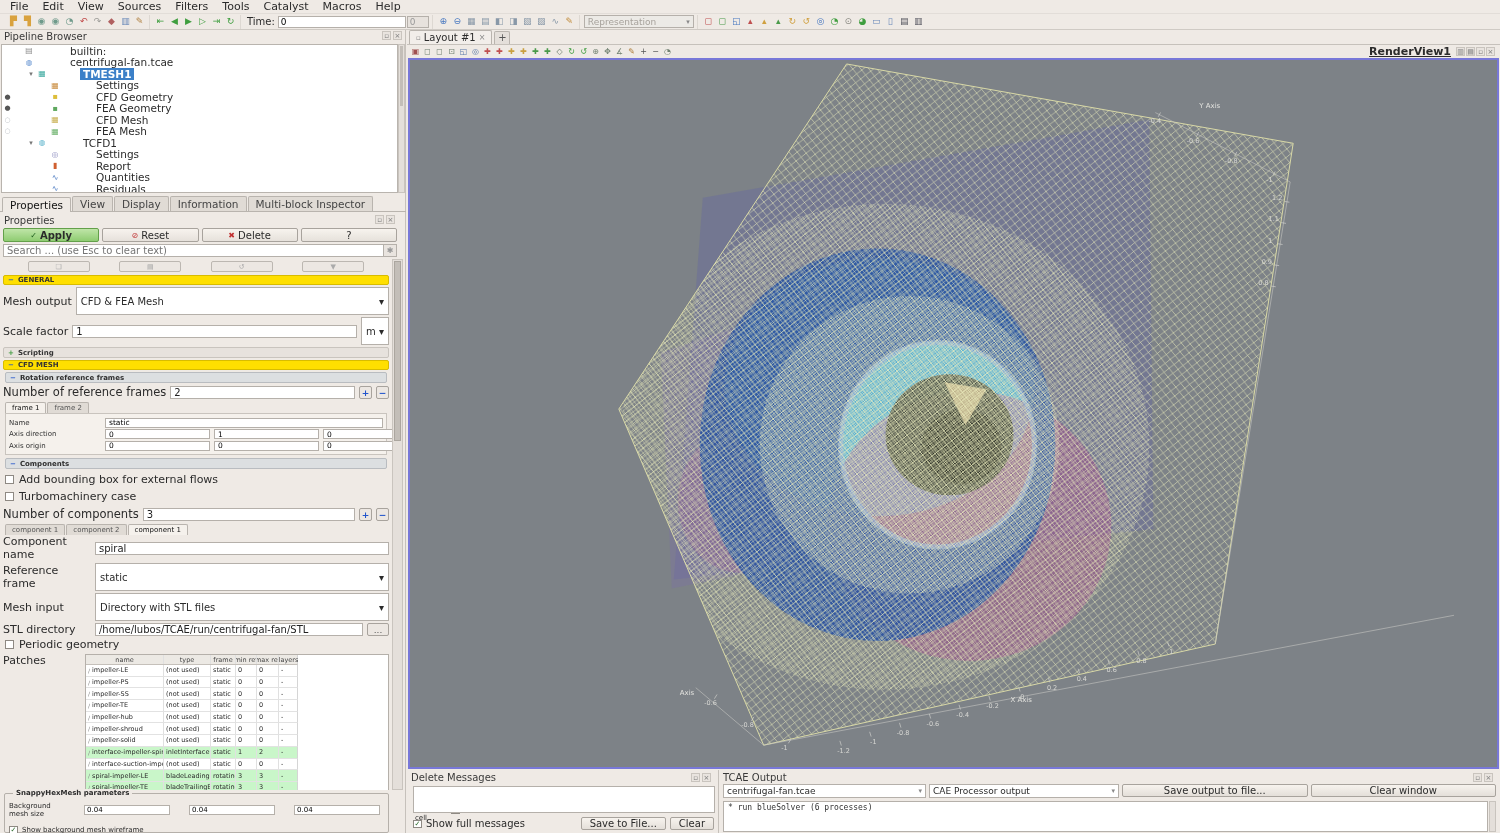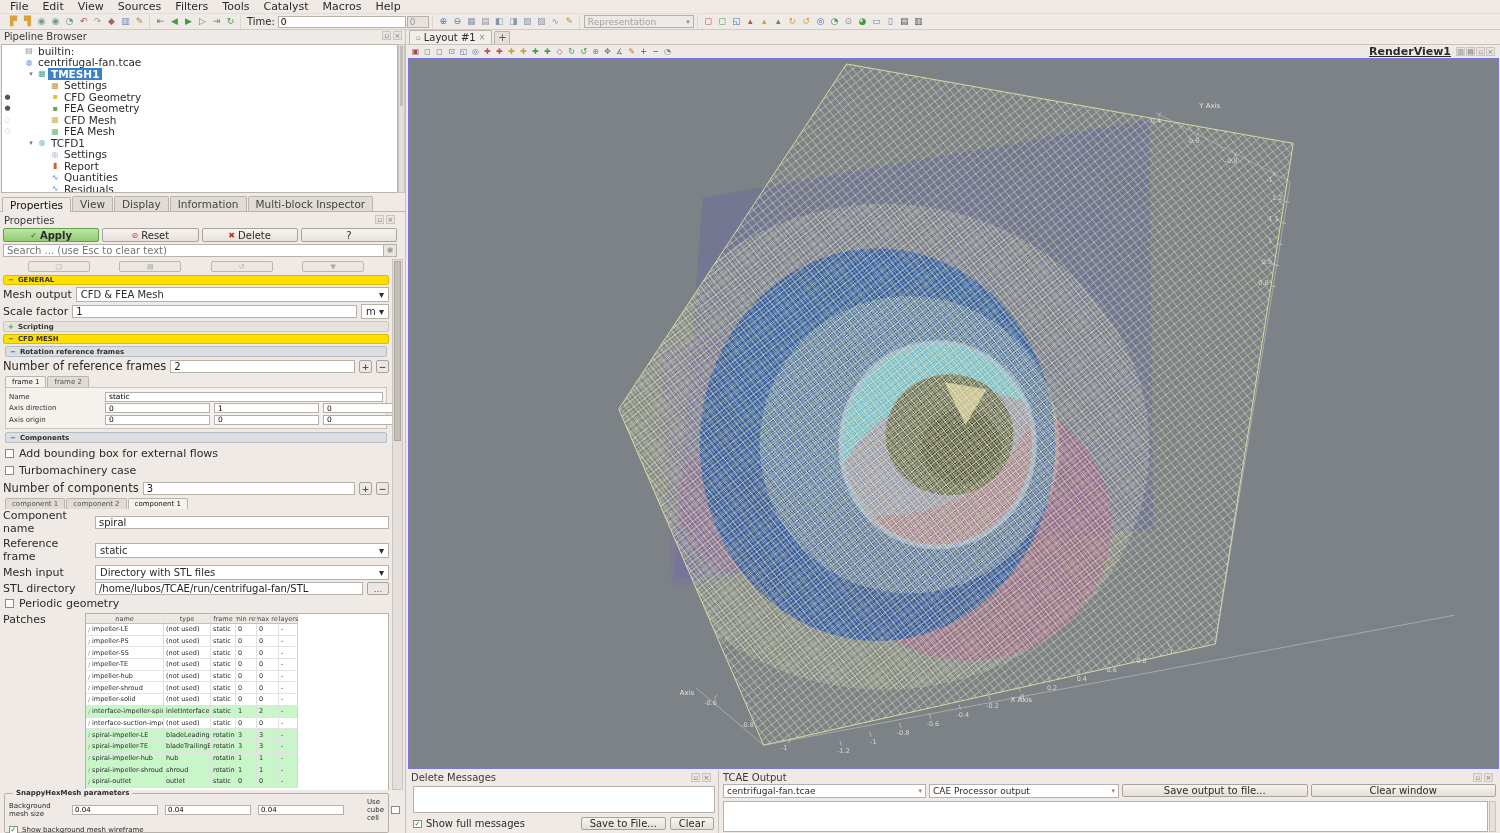--- a/index.html
+++ b/index.html
@@ -30,21 +30,21 @@
   .dock-btns { position:absolute; right:3px; top:1px; display:flex; gap:2px; }
   .dbtn { width:9px; height:9px; font-size:7px; line-height:9px; text-align:center; color:#777; border:1px solid #c9c4be; background:#e9e4df; cursor:pointer; }
   .ptreebox { position:absolute; left:1px; top:14px; width:397px; height:149px; background:#fff; border:1px solid #b9b4ae; overflow:hidden; }
   .pscroll-v { position:absolute; top:14px; left:398px; width:7px; height:149px; background:#e4dfda; border:1px solid #c9c4be; }
   .pscroll-v .thumb { margin:1px; height:60px; background:#c3beb8; }
   .trow { display:flex; align-items:center; height:11.5px; font-size:10.5px; white-space:nowrap; cursor:pointer; }
   .teye { width:11px; text-align:center; font-size:7px; color:#555; flex:0 0 11px; }
   .tind { flex:0 0 auto; }
   .texp { width:10px; font-size:7px; color:#777; text-align:center; flex:0 0 10px; }
   .tico { width:12px; text-align:center; font-size:8px; flex:0 0 12px; }
-  .tlab { padding:0 3px; }
+  .tlab { padding:0 3px;margin-left:32px; }
   .trow.sel .tlab { background:#3c80c8; color:#fff; font-weight:bold; }
 
   .tabbar { position:absolute; left:0; top:167px; width:406px; height:15px; display:flex; align-items:flex-end;
             border-bottom:1px solid #b9b4ae; padding-left:2px; gap:1px; }
   .tab { font-size:10.5px; padding:1px 7px; background:#e0dbd5; border:1px solid #b9b4ae; border-bottom:none;
          border-radius:2px 2px 0 0; cursor:pointer; color:#444; }
   .tab.active { background:#efeae5; position:relative; top:1px; color:#111; }
 
   .ptitle { position:absolute; left:0; top:184px; width:398px; }
   .btnrow { position:absolute; left:3px; top:198px; width:394px; display:flex; gap:3px; }
@@ -76,21 +76,21 @@
   .sechdr.gray { background:#dcdfe1; border:1px solid #b9bcc0; color:#2f2f2f; height:11px; margin-left:2px; margin-right:2px; }
   .sechdr.gray .sicon { color:#2255cc; }
 
   .frow { display:flex; align-items:center; margin:2px 0; gap:4px; }
   .frow .flab { font-size:11px; flex:0 0 auto; }
   .frow .fctl { flex:1; }
   .inp { width:100%; height:13px; border:1px solid #b5b0aa; background:#fff; font-size:10px; padding:0 3px;
          font-family:"DejaVu Sans",sans-serif; color:#222; }
   .inp.dim { color:#b0aba5; background:#f2eeea; }
   .ddl { display:flex; align-items:center; justify-content:space-between; background:#fff; border:1px solid #b5b0aa;
-         height:15px; font-size:10px; padding:0 4px; cursor:pointer; }
+         height:28px; font-size:10px; padding:0 4px; cursor:pointer; }
   .unit { width:28px; flex:0 0 28px; }
   .pm { width:13px; height:13px; flex:0 0 13px; border:1px solid #a8a39d; background:#ece7e2; color:#2255cc;
         font-size:9px; line-height:12px; text-align:center; font-weight:bold; border-radius:2px; cursor:pointer; }
   .minitabs { display:flex; gap:1px; margin:3px 0 0 2px; }
   .mtab { font-size:7px; padding:1px 6px; border:1px solid #b9b4ae; border-bottom:none; background:#e0dbd5;
           border-radius:2px 2px 0 0; color:#555; cursor:pointer; }
   .mtab.active { background:#f5f1ec; color:#111; }
   .subpanel { border:1px solid #c9c4be; background:#f5f1ec; padding:2px 3px; margin:0 2px 3px 2px; }
   .srow { display:flex; align-items:center; gap:4px; margin:1.5px 0; }
   .srow .slab { font-size:7px; width:92px; flex:0 0 92px; color:#333; }
@@ -110,21 +110,21 @@
   .prow.green { background:#c9f6c9; }
   .pc { padding:0 2px; overflow:hidden; white-space:nowrap; border-right:1px solid #e0e0e0; height:100%; display:flex; align-items:center; gap:2px; }
   .phead .pc { justify-content:center; }
   .c0{ width:78px; flex:0 0 78px; } .c1{ width:47px; flex:0 0 47px; } .c2{ width:25px; flex:0 0 25px; }
   .c3{ width:21px; flex:0 0 21px; } .c4{ width:22px; flex:0 0 22px; } .c5{ width:19px; flex:0 0 19px; border-right:none; }
   .wrench { color:#888; font-size:6px; }
 
   .snappy { position:absolute; left:4px; top:763px; width:385px; height:40px; border:1px solid #b5b0aa; border-radius:2px;
             padding:4px 4px 0 4px; }
   .snappy .gtitle { position:absolute; left:8px; top:-5px; background:#efeae5; padding:0 3px; font-size:7px; font-weight:bold; }
-  .snrow { display:flex; align-items:center; gap:7px; }
+  .snrow { display:flex; align-items:center; gap:19px; }
   .snrow .slab2 { font-size:7px; width:56px; flex:0 0 56px; }
   .snin { width:86px; height:10px; border:1px solid #b5b0aa; background:#fff; font-size:7px; padding:0 2px;
           font-family:"DejaVu Sans",sans-serif; }
   .snrow .clab2 { font-size:7px; margin-left:16px; }
   .snrow2 { display:flex; align-items:center; gap:4px; margin-top:4px; }
   .cb.small { width:8px; height:8px; font-size:7px; line-height:7px; }
   .snrow2 .clab2 { font-size:7px; }
 
   
   .right { position:absolute; left:407px; top:30px; right:0; bottom:0; }
@@ -876,18 +876,19 @@
             <span class="arr">▾</span>
           </span>
           <span class="dd d2">
             <span>CAE Processor output</span>
             <span class="arr">▾</span>
           </span>
           <span class="smbtn">Save output to file...</span>
           <span class="smbtn">Clear window</span>
         </div>
         <div class="tclog" id="tclog">
+            <div class="logline">* run blueSolver (6 processes)</div>
           </div>
         <div class="tcbar"></div>
       </div>
     </div>
   </div>
 </div>
 
 </body></html>

